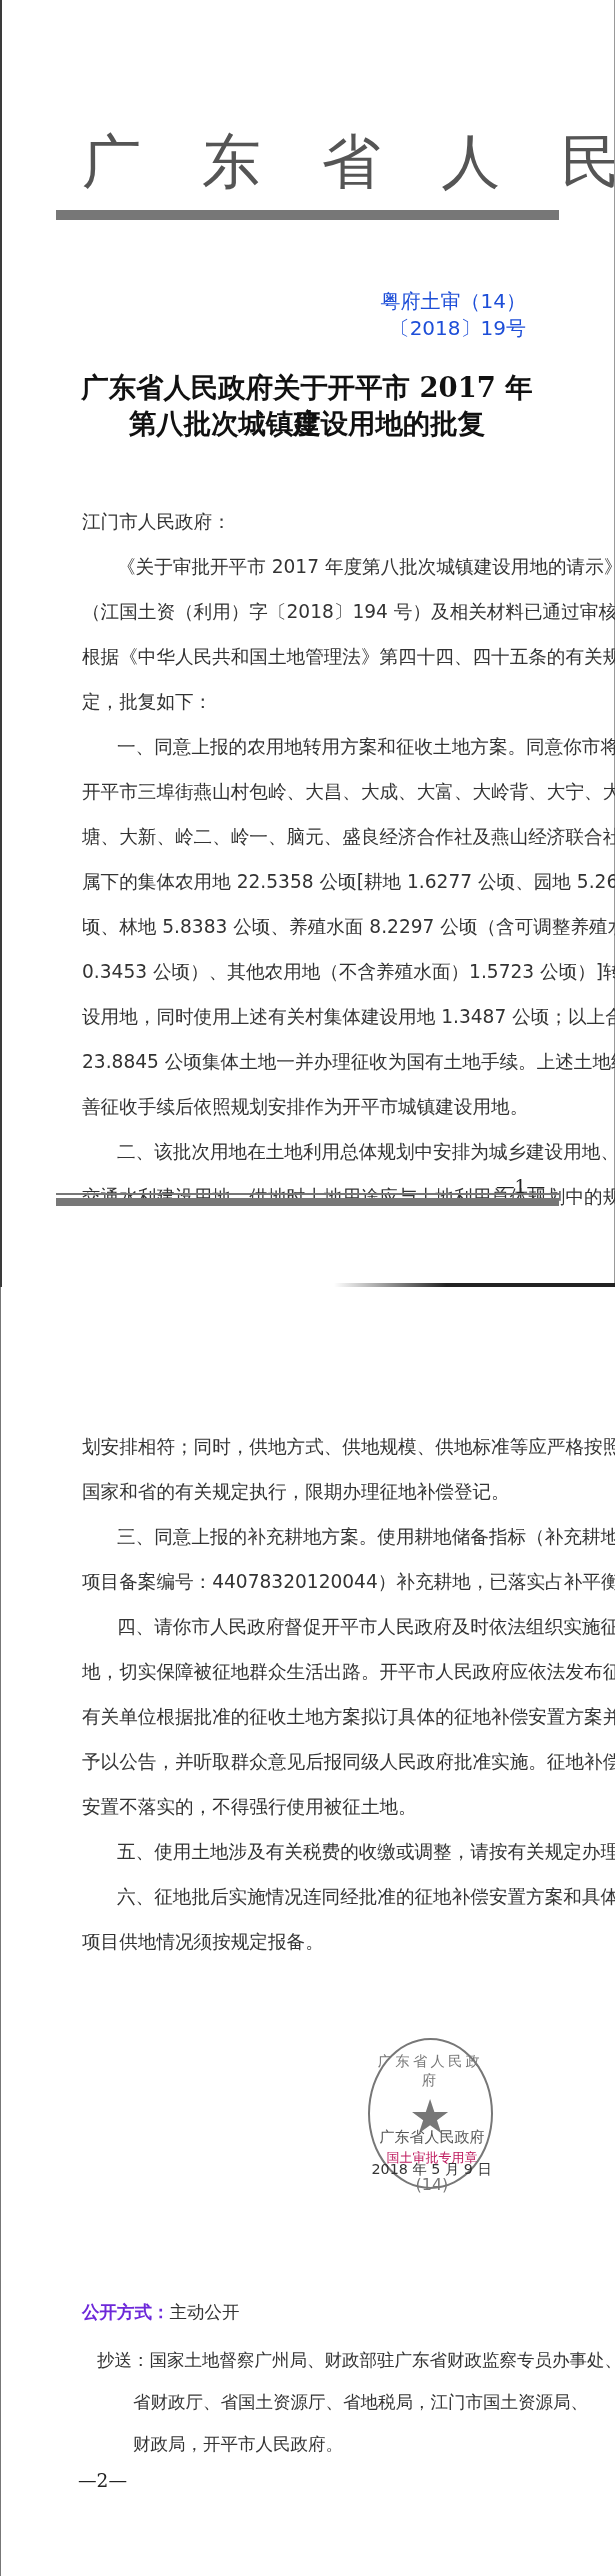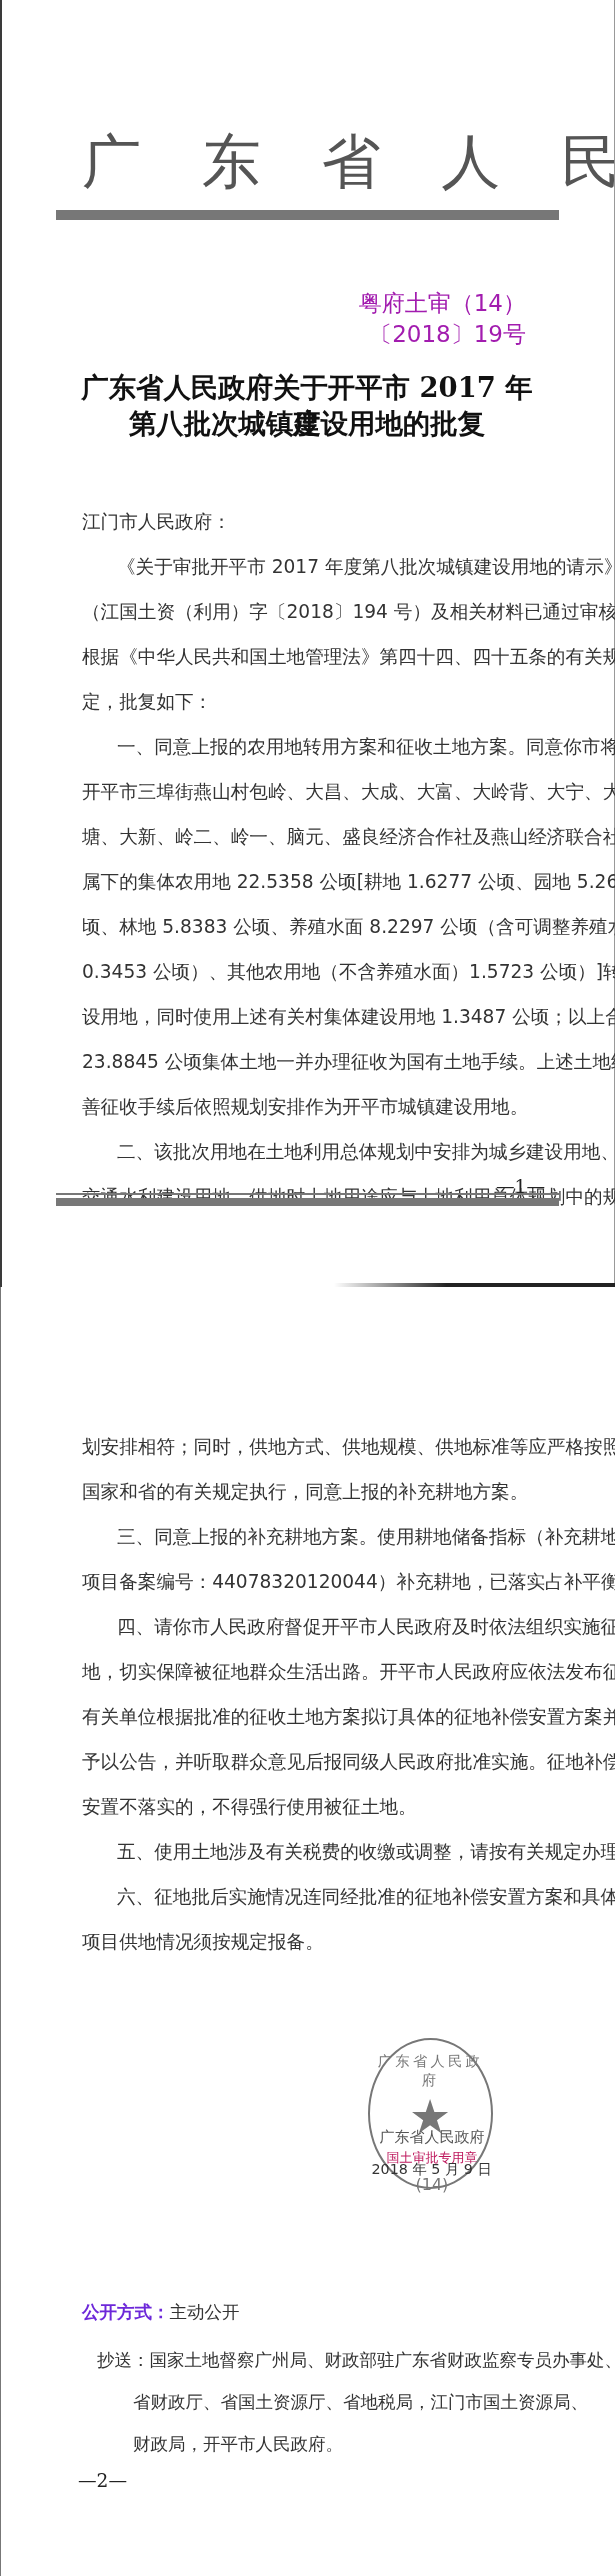--- a/index.html
+++ b/index.html
@@ -17,21 +17,21 @@
   .page1 { top: 0; height: 1287px; }
   .page2 { top: 1287px; height: 1289px; }
 
   .masthead { position: absolute; left: 82px; top: 123px; width: 450px; text-align: center;
          font-family: "DejaVu Serif", "Liberation Serif", serif; font-size: 59px; letter-spacing: 21px;
          color: #555; line-height: 77px; white-space: nowrap; }
   .rule-thick { position: absolute; left: 56px; width: 503px; height: 7.7px; background: #777; }
   .rule-thin { position: absolute; left: 56px; width: 503px; height: 1.6px; background: #777; }
 
   .doc-number { position: absolute; left: 329px; top: 288px; width: 197px; text-align: right;
-         font-size: 23px; color: #a21caf; }
+         font-size: 20px; color: #1d4ed8; }
 
   .title { position: absolute; left: 71px; width: 472px; text-align: center;
          font-family: "DejaVu Serif", "Liberation Serif", serif; font-weight: bold; font-size: 27.4px; color: #111; }
   .title-l1 { top: 362px; margin-top: 8px; }
   .title-l2 { top: 406px; }
 
   .body-text { position: absolute; left: 82px; width: 444px; font-size: 18.6px; color: #333;
          line-height: 45px; }
   .line { display: block; white-space: nowrap; text-align: justify; text-align-last: justify; height: 45px; }
   .line.last { text-align-last: left; }
@@ -94,21 +94,21 @@
   <div class="page-num" style="left:496px; top:1176px;">—1—</div>
   <div class="rule-thin" style="top:1193px;"></div>
   <div class="rule-thick" style="top:1198px;"></div>
 </div>
 
 <div class="page-break-shadow"></div>
 
 <div class="page page2">
   <div class="body-text" style="top:137px;">
     <span class="line">划安排相符；同时，供地方式、供地规模、供地标准等应严格按照</span>
-    <span class="line last">国家和省的有关规定执行，同意上报的补充耕地方案。</span>
+    <span class="line last">国家和省的有关规定执行，限期办理征地补偿登记。</span>
     <span class="line indent">三、同意上报的补充耕地方案。使用耕地储备指标（补充耕地</span>
     <span class="line last">项目备案编号：44078320120044）补充耕地，已落实占补平衡。</span>
     <span class="line indent">四、请你市人民政府督促开平市人民政府及时依法组织实施征</span>
     <span class="line">地，切实保障被征地群众生活出路。开平市人民政府应依法发布征</span>
     <span class="line">有关单位根据批准的征收土地方案拟订具体的征地补偿安置方案并</span>
     <span class="line">予以公告，并听取群众意见后报同级人民政府批准实施。征地补偿</span>
     <span class="line last">安置不落实的，不得强行使用被征土地。</span>
     <span class="line indent last">五、使用土地涉及有关税费的收缴或调整，请按有关规定办理。</span>
     <span class="line indent">六、征地批后实施情况连同经批准的征地补偿安置方案和具体</span>
     <span class="line last">项目供地情况须按规定报备。</span>

